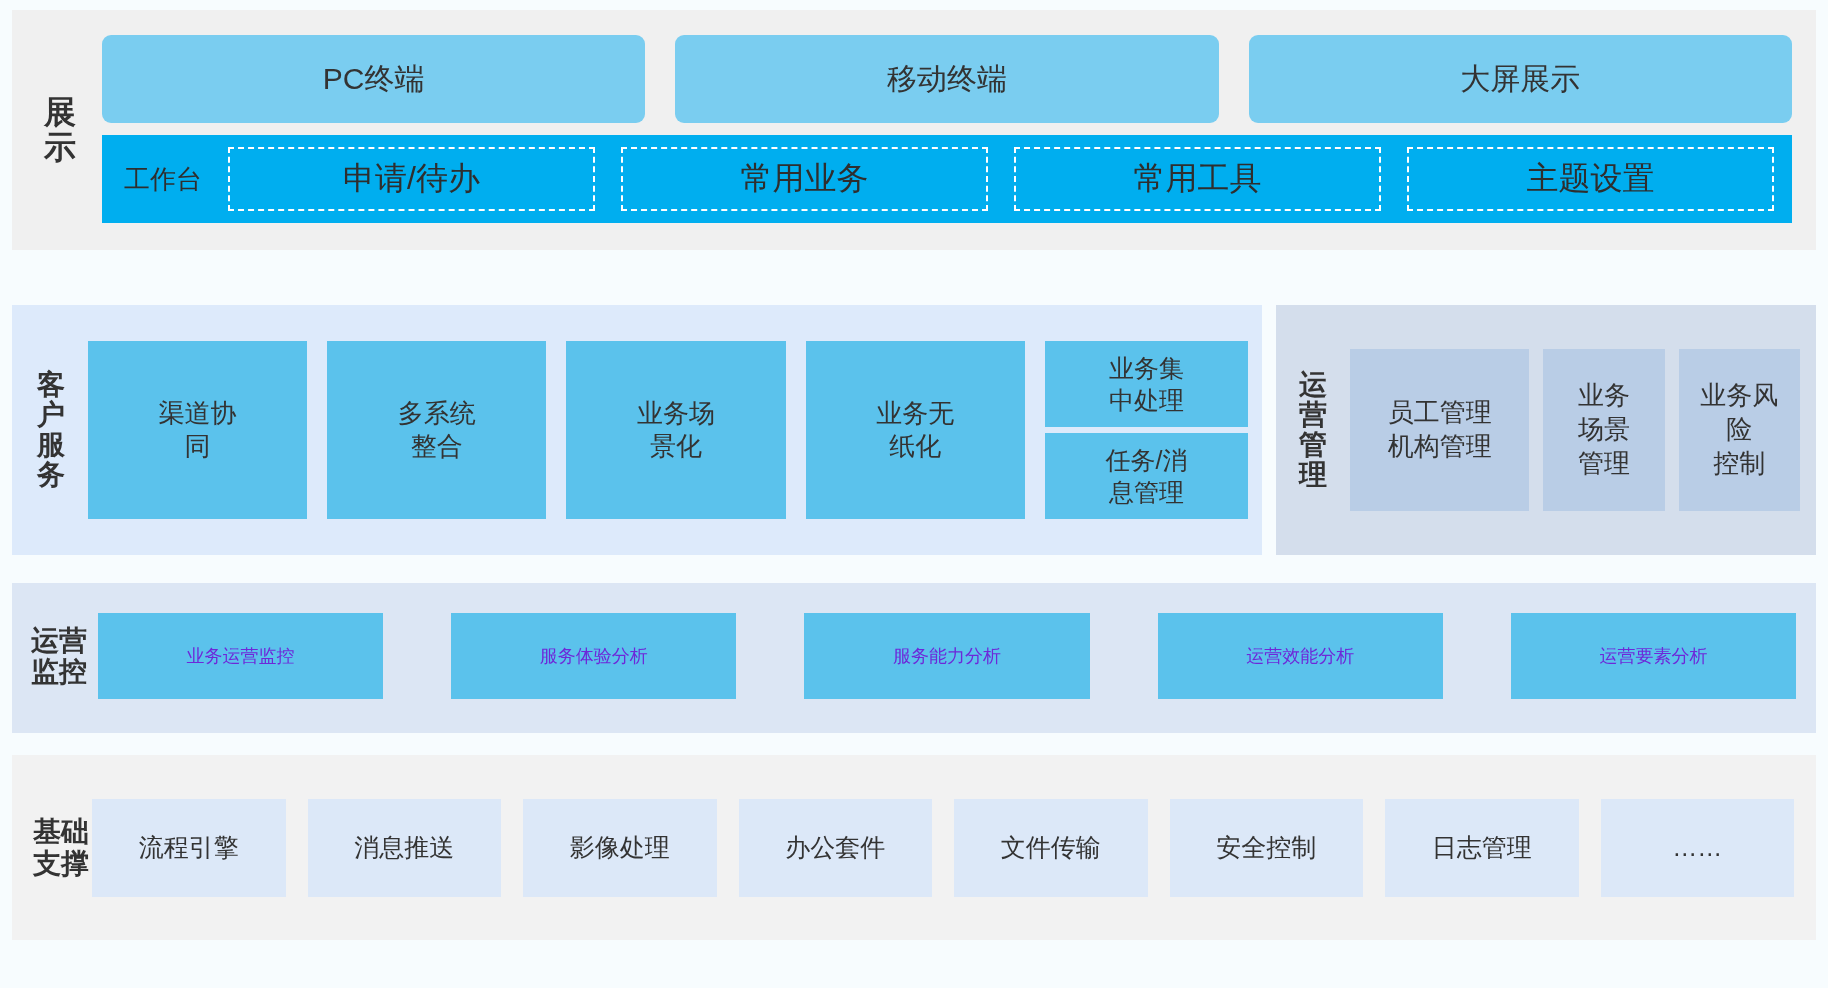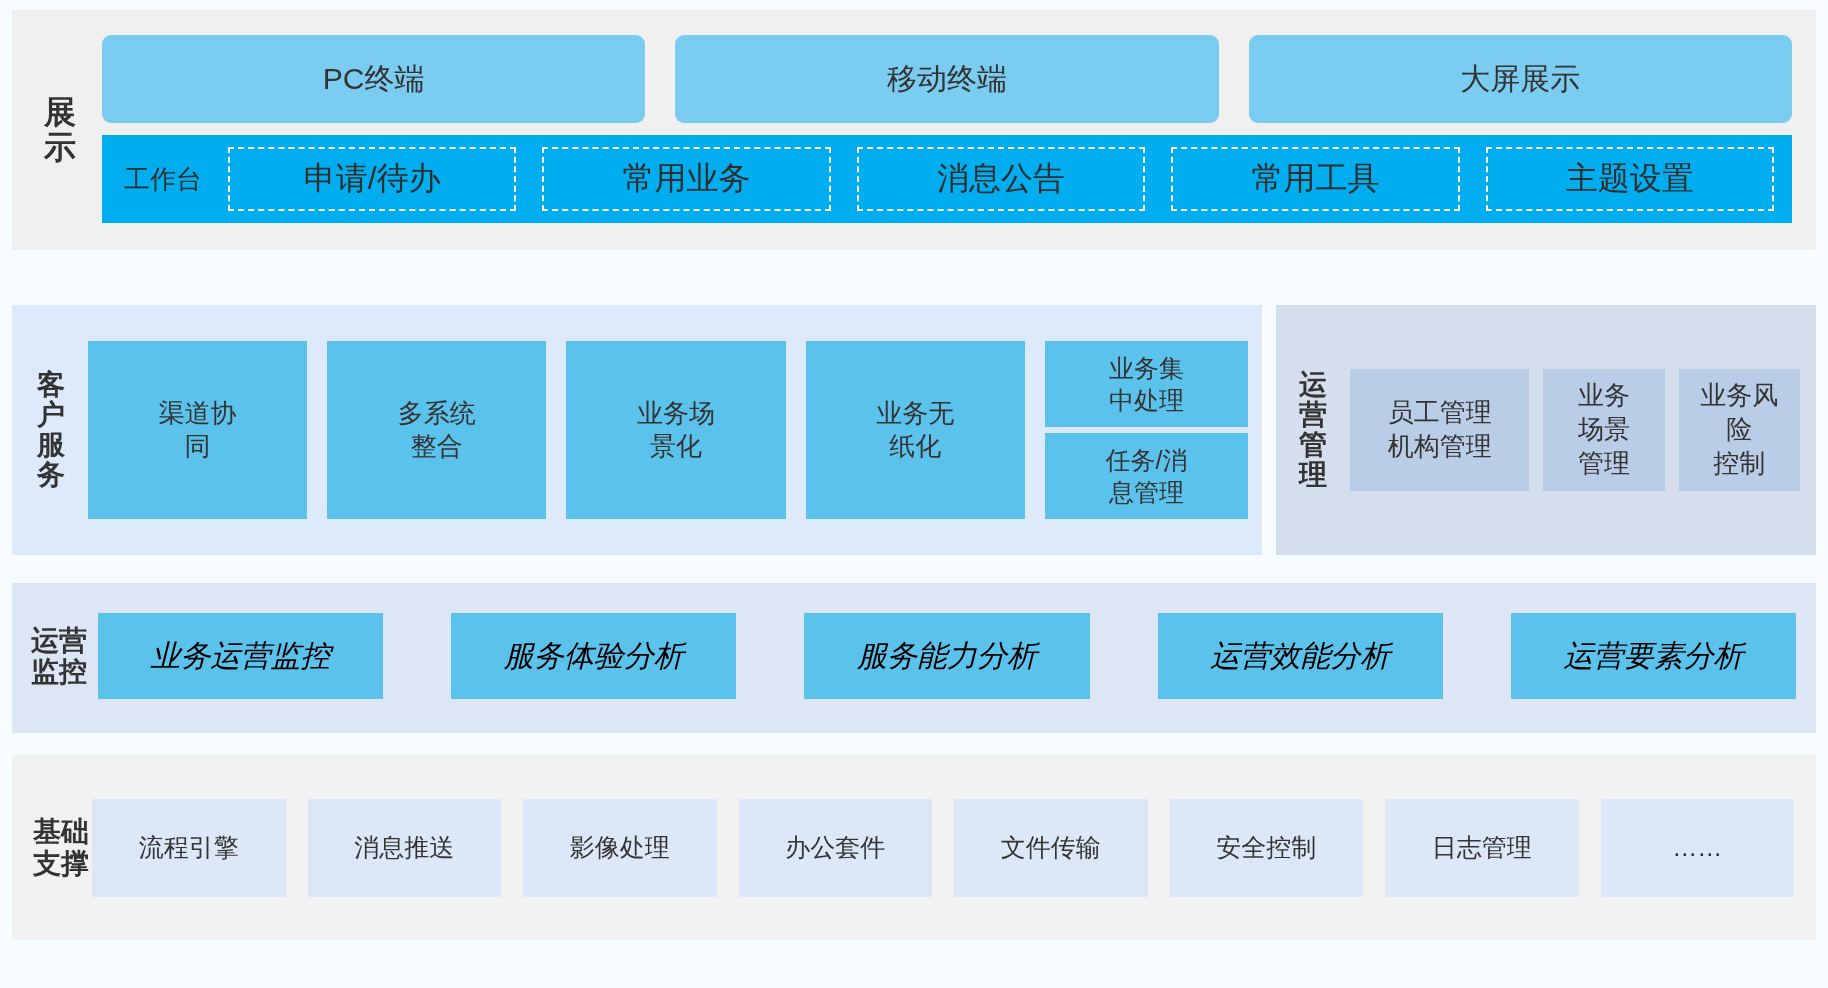--- a/index.html
+++ b/index.html
@@ -165,21 +165,21 @@
   }
   .ops-label {
     font-size: 28px;
     width: 42px;
     margin-right: 16px;
   }
   .ops-boxes {
     flex: 1 1 auto;
     display: flex;
     gap: 14px;
-    height: 122px;
+    height: 162px;
   }
   .ops-box {
     background: #b9cde6;
     display: flex;
     align-items: center;
     justify-content: center;
     text-align: center;
     font-size: 26px;
     color: #333333;
     line-height: 1.3;
@@ -211,23 +211,22 @@
     display: flex;
     gap: 68px;
     height: 86px;
   }
   .monitor-box {
     flex: 1 1 0;
     background: #5bc2ec;
     display: flex;
     align-items: center;
     justify-content: center;
-    font-size: 30px;
-    color: #000000;
-    font-style: italic;
+    font-size: 18px;
+    color: #6d28d9;
   }
 
   
   .foundation-section {
     background: #f2f2f2;
     height: 185px;
     margin-top: 22px;
     display: flex;
     align-items: center;
     padding: 0 22px 0 18px;
@@ -268,21 +267,20 @@
         <div class="terminal-card">PC终端</div>
         <div class="terminal-card">移动终端</div>
         <div class="terminal-card">大屏展示</div>
       </div>
 
       <div class="workbench-bar">
         <div class="workbench-title">工作台</div>
         <div class="workbench-items">
           <div class="workbench-chip">申请/待办</div>
           <div class="workbench-chip">常用业务</div>
-          <div class="workbench-chip">消息公告</div>
           <div class="workbench-chip">常用工具</div>
           <div class="workbench-chip">主题设置</div>
         </div>
       </div>
 
     </div>
   </section>
 
   <section class="mid-section">
 

